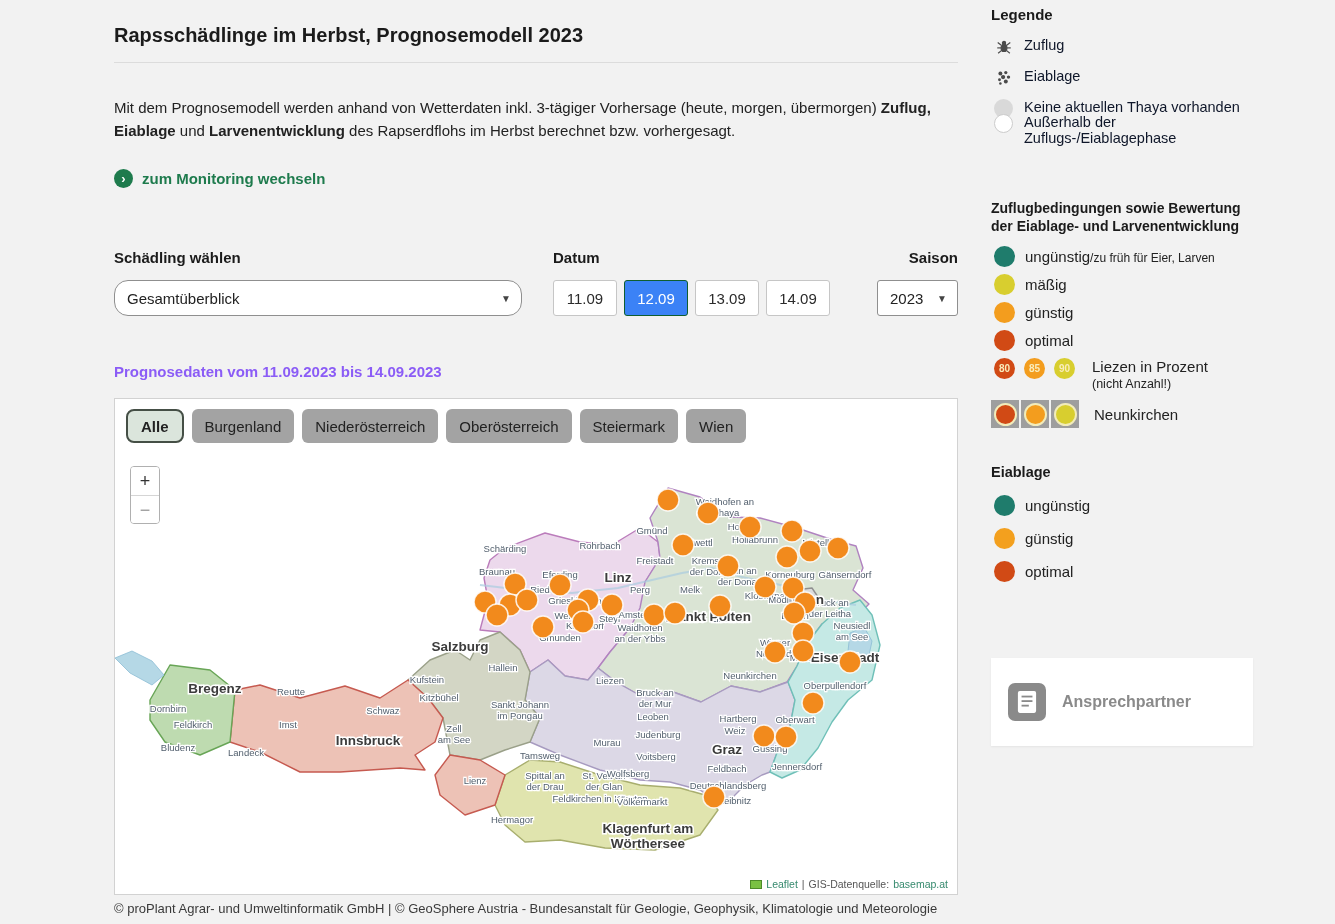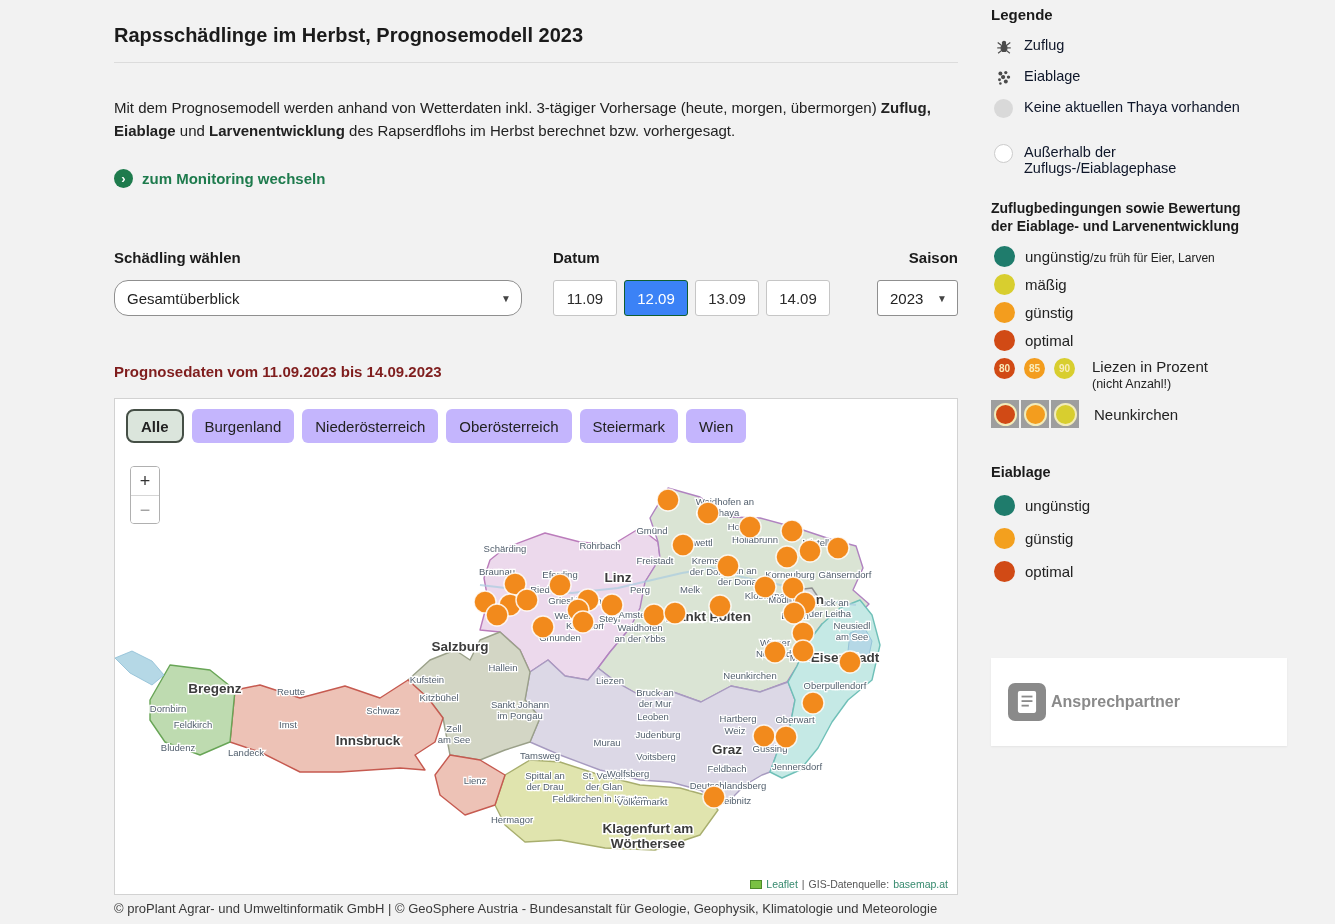--- a/index.html
+++ b/index.html
@@ -15,25 +15,25 @@
     display:flex;align-items:center;justify-content:center;font-size:13px;font-weight:bold;line-height:1;}
   .flt-label{top:249px;font-size:15px;font-weight:bold;color:#1b1b1b;}
   .select{height:36px;background:#fff;border:1px solid #8f8f8f;border-radius:3px;
     box-sizing:border-box;display:flex;align-items:center;justify-content:space-between;
     padding:0 10px 0 12px;font-size:15px;color:#222;cursor:pointer;}
   .caret{font-size:10px;color:#444;}
   .date-row{left:553px;top:280px;display:flex;gap:7px;}
   .date-btn{width:64px;height:36px;background:#fff;border:1px solid #c6c6c6;border-radius:3px;
     font-family:inherit;font-size:15px;color:#2b2b2b;cursor:pointer;}
   .date-btn.selected{background:#3b82f6;border-color:#0f5e30;color:#fff;}
-  .prog-head{left:114px;top:363px;font-size:15px;font-weight:bold;color:#7f1d1d;}
+  .prog-head{left:114px;top:363px;font-size:15px;font-weight:bold;color:#8b5cf6;}
   .map-card{left:114px;top:398px;width:844px;height:497px;background:#fff;
     border:1px solid #d2d2d2;box-sizing:border-box;}
   .tabs{position:absolute;left:11px;top:10px;display:flex;gap:8px;align-items:center;}
-  .region-tab{height:34px;padding:0 13px;background:#c4b5fd;border:none;border-radius:6px;
+  .region-tab{height:34px;padding:0 13px;background:#a3a3a3;border:none;border-radius:6px;
     font-family:inherit;font-size:15px;color:#222;cursor:pointer;}
   .region-tab.active{border:2px solid #454f46;border-radius:8px;font-weight:bold;background:#dbe5dc;}
   .map-area{position:absolute;left:0px;top:56px;width:842px;height:438px;overflow:hidden;}
   .map-area svg{width:842px;height:438px;display:block;}
   .lbl-s{font-family:"Liberation Sans",sans-serif;font-size:9.5px;fill:#53606e;text-anchor:middle;
     paint-order:stroke;stroke:#ffffff;stroke-width:2.5px;}
   .lbl-l{font-family:"Liberation Sans",sans-serif;font-size:13.5px;font-weight:600;fill:#3c3c3c;
     text-anchor:middle;paint-order:stroke;stroke:#ffffff;stroke-width:3px;}
   .zoomctl{position:absolute;left:15px;top:67px;width:28px;background:#fff;
     border:1px solid #b0b0b0;border-radius:4px;overflow:hidden;}
@@ -53,22 +53,22 @@
   .lg-circle{border-radius:50%;width:19px;height:19px;box-sizing:border-box;}
   .cond-h{font-size:14px;font-weight:bold;color:#1b1b1b;line-height:1.25;width:260px;}
   .chip{width:21px;height:21px;border-radius:50%;flex:0 0 auto;}
   .cond-row{display:flex;align-items:center;gap:10px;font-size:15px;color:#222;}
   .cond-suffix{font-size:12px;color:#222;}
   .pct-circle{width:21px;height:21px;border-radius:50%;color:#f9edbc;font-size:10px;font-weight:bold;
     display:flex;align-items:center;justify-content:center;flex:0 0 auto;}
   .pct-note{font-size:12.5px;color:#222;margin-top:2px;}
   .hz-chip{width:28px;height:28px;background:#9e9e9e;display:flex;align-items:center;justify-content:center;flex:0 0 auto;}
   .hz-dot{width:19px;height:19px;border-radius:50%;border:2px solid #f2ecba;box-sizing:content-box;}
-  .contact{left:0;top:658px;width:296px;height:88px;background:#fff;display:flex;
-    align-items:center;gap:5px;padding-left:17px;box-sizing:border-box;box-shadow:0 1px 2px rgba(0,0,0,0.06);}
+  .contact{left:0;top:658px;width:262px;height:88px;background:#fff;display:flex;
+    align-items:center;gap:16px;padding-left:17px;box-sizing:border-box;box-shadow:0 1px 2px rgba(0,0,0,0.06);}
   .contact-ic{width:38px;height:38px;border-radius:7px;background:#8a8a8a;
     display:flex;align-items:center;justify-content:center;}
   .contact-label{font-size:16px;font-weight:600;color:#8a8a8a;}
 </style>
 </head>
 <body>
 
 <div class="page">
 
   <h1 class="abs title">Rapsschädlinge im Herbst, Prognosemodell 2023</h1>
@@ -309,21 +309,21 @@
           </svg>
       </span>
       <span>Eiablage</span>
     </div>
 
     <div class="sb lg-row" style="left:3px;top:99px;">
       <span class="lg-ic lg-circle" style="background-color: rgb(217, 217, 217);"></span>
       <span>Keine aktuellen Thaya vorhanden</span>
     </div>
 
-    <div class="sb lg-row" style="left:3px;top:144px;width:210px;">
+    <div class="sb lg-row" style="left:3px;top:114px;width:210px;">
       <span class="lg-ic lg-circle" style="border: 1px solid rgb(204, 204, 204); background-color: rgb(255, 255, 255);"></span>
       <span style="width:170px;">Außerhalb der Zuflugs-/Eiablagephase</span>
     </div>
 
     <div class="sb cond-h" style="left:0;top:200px;">Zuflugbedingungen sowie Bewertung der Eiablage- und Larvenentwicklung</div>
 
     <div class="sb cond-row" style="left:3px;top:246px;">
       <span class="chip" style="background-color: rgb(31, 124, 108);"></span>
       <span><span>ungünstig</span><span class="cond-suffix">/zu früh für Eier, Larven</span></span>
     </div>

